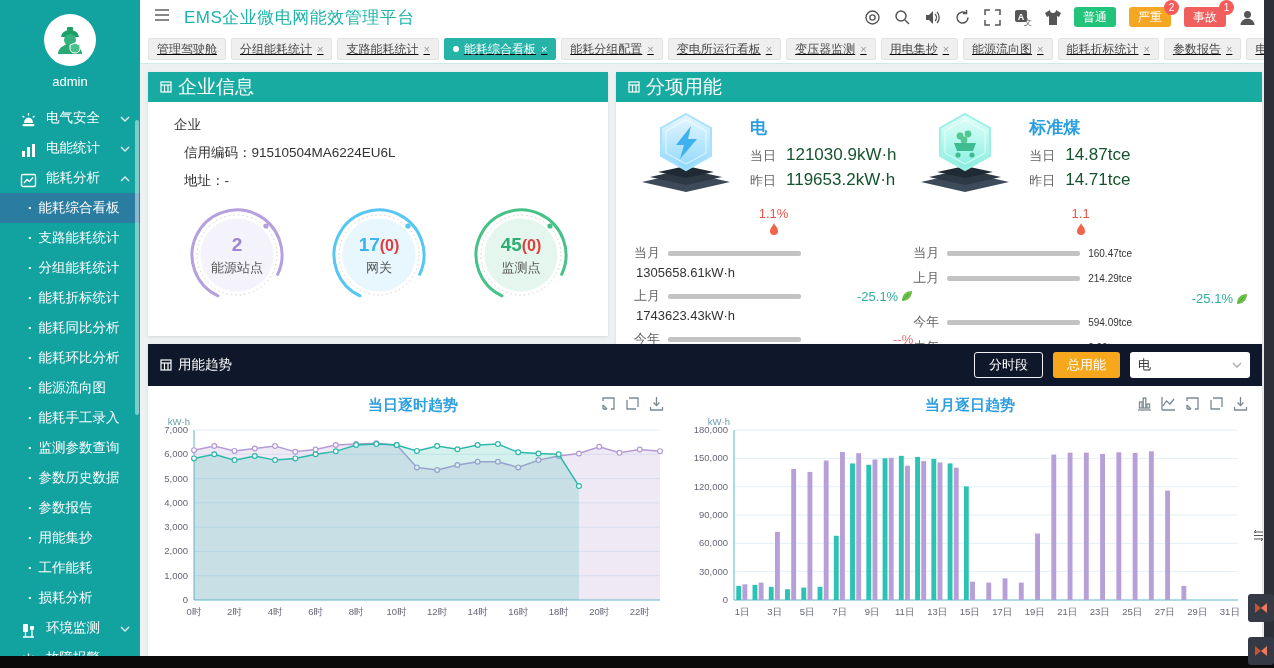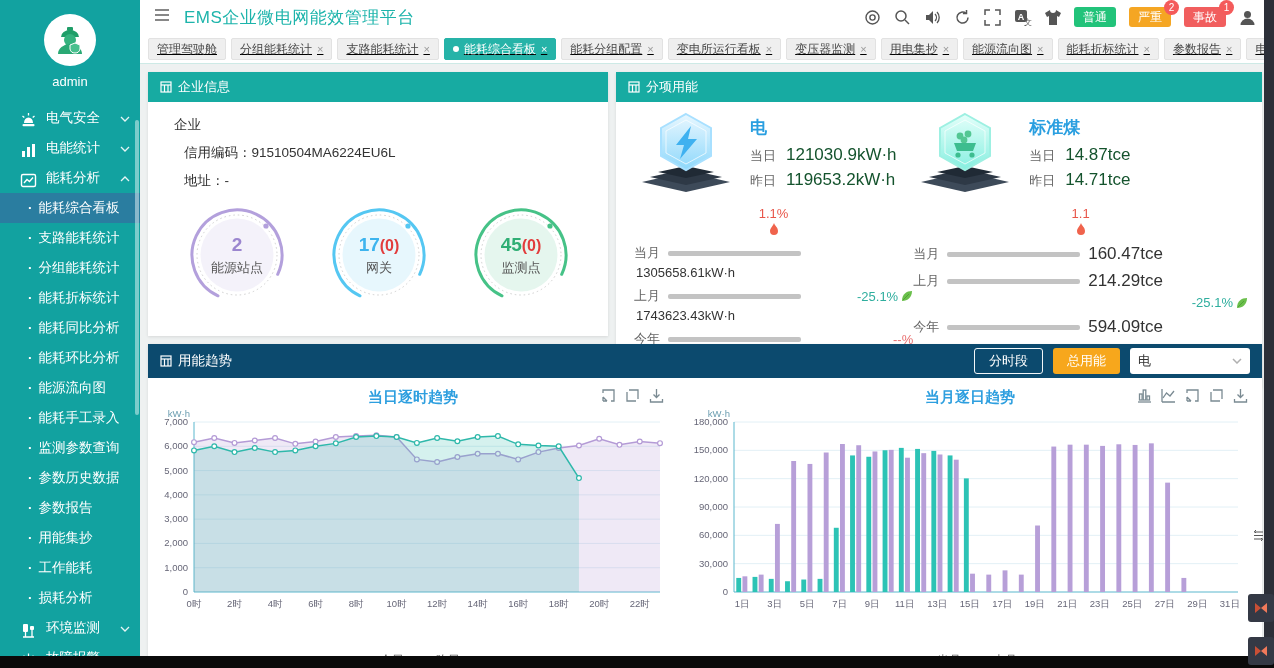--- a/index.html
+++ b/index.html
@@ -33,21 +33,21 @@
   #tabbar{position:absolute;left:140px;top:34px;width:1134px;height:30px;background:#fff;border-bottom:1px solid #cdeae6;display:flex;align-items:center;padding:0 0 0 8px;gap:5px;overflow:hidden;white-space:nowrap;text-decoration:underline;}
   .tab{height:22px;line-height:20px;background:#efefef;border:1px solid #e2e2e2;border-radius:2px;font-size:12px;color:#474747;padding:0 8px;cursor:pointer;display:inline-flex;align-items:center;flex:0 0 auto;}
   .tab .dot{width:6px;height:6px;border-radius:50%;background:#fff;margin-right:5px;display:none;}
   .tab .x{margin-left:5px;color:#9a9a9a;font-size:11px;cursor:pointer;}
   .tab.active{background:#26b3a8;border-color:#26b3a8;color:#fff;}
   .tab.active .dot{display:inline-block;}
   .tab.active .x{color:#fff;}
 
   
   .panel{position:absolute;background:#fff;box-shadow:0 1px 3px rgba(0,0,0,.10);}
-  .phead{height:30px;background:#17aba2;color:#fff;font-size:13px;display:flex;align-items:center;padding:0 12px;}
+  .phead{height:30px;background:#17aba2;color:#fff;font-size:19px;display:flex;align-items:center;padding:0 12px;}
   .phead .pico{margin-right:6px;display:inline-flex;}
   #panel-ent{left:148px;top:72px;width:460px;height:264px;}
   #panel-energy{left:616px;top:72px;width:646px;height:316px;overflow:hidden;}
   #panel-trend{left:148px;top:344px;width:1114px;height:318px;overflow:hidden;}
 
   
   .ent-body{padding:14px 20px 0 26px;font-size:13.5px;color:#333;}
   .ent-row{display:flex;align-items:center;}
   .ent-label{margin-right:10px;}
   .ent-input{width:208px;height:27px;border:1px solid #d6d6d6;border-radius:3px;padding:0 10px;font-size:13px;color:#333;background:#fff;}
@@ -66,30 +66,30 @@
   .e-info{margin-left:12px;padding-top:2px;}
   .e-name{color:#2a9fe0;font-size:17px;font-weight:bold;margin:2px 0 6px;}
   .e-row{display:flex;font-size:13px;color:#666;margin-top:5px;align-items:flex-end;}
   .e-row .ev{color:#14532d;font-size:17px;margin-left:10px;font-family:"Liberation Sans",sans-serif;}
   .e-daychange{text-align:right;color:#e8564a;font-size:13px;margin-top:2px;display:flex;justify-content:flex-end;align-items:center;gap:2px;flex-direction:column;}
   .e-bars{margin-top:8px;font-size:13px;color:#666;}
   .bar-line{display:flex;align-items:center;margin-top:7px;}
   .bar-line .blbl{width:34px;flex:0 0 34px;}
   .track{width:133px;height:5px;background:#c3c3c3;border-radius:2px;overflow:hidden;flex:0 0 133px;}
   .fill{height:100%;background:#4ebef2;border-radius:2px;}
-  .bval{margin-left:8px;color:#333;font-size:17px;white-space:nowrap;}
+  .bval{margin-left:8px;color:#333;font-size:10px;white-space:nowrap;}
   .bval-under{margin:3px 0 0 2px;color:#333;font-size:13px;}
   .chg{margin-left:auto;display:flex;align-items:center;gap:3px;font-size:13px;}
   .chg.down{color:#2fae9e;}
   .chg.na{color:#e87070;}
   .chg-line{display:flex;justify-content:flex-end;margin-top:4px;font-size:13px;align-items:center;gap:3px;}
   .chg-line.down{color:#2fae9e;}
 
   
-  .trend-head{height:34px;background:#0c4a6e;color:#fff;font-size:13.5px;display:flex;align-items:center;padding:0 12px;}
+  .trend-head{height:42px;background:#0f172a;color:#fff;font-size:13.5px;display:flex;align-items:center;padding:0 12px;}
   .trend-tools{margin-left:auto;display:flex;align-items:center;gap:10px;border-radius:8px;}
   .btn-ghost{height:26px;line-height:24px;border:1px solid rgba(255,255,255,.95);border-radius:3px;background:transparent;color:#fff;font-size:13px;padding:0 14px;cursor:pointer;}
   .btn-solid{height:26px;line-height:26px;border:none;border-radius:3px;background:#f7a71c;color:#fff;font-size:13px;padding:0 14px;cursor:pointer;}
   .sel{width:120px;height:26px;background:#fff;border-radius:3px;color:#333;font-size:13px;display:flex;align-items:center;padding:0 8px;cursor:pointer;}
   .sel .sv{flex:1;}
   .charts{display:flex;}
   .chart{position:relative;}
   .c-title{text-align:center;color:#2e9fdf;font-weight:bold;font-size:15px;padding-top:10px;height:30px;}
   .c-toolbar{position:absolute;right:14px;top:10px;display:flex;gap:9px;}
   .c-toolbar svg{cursor:pointer;}

